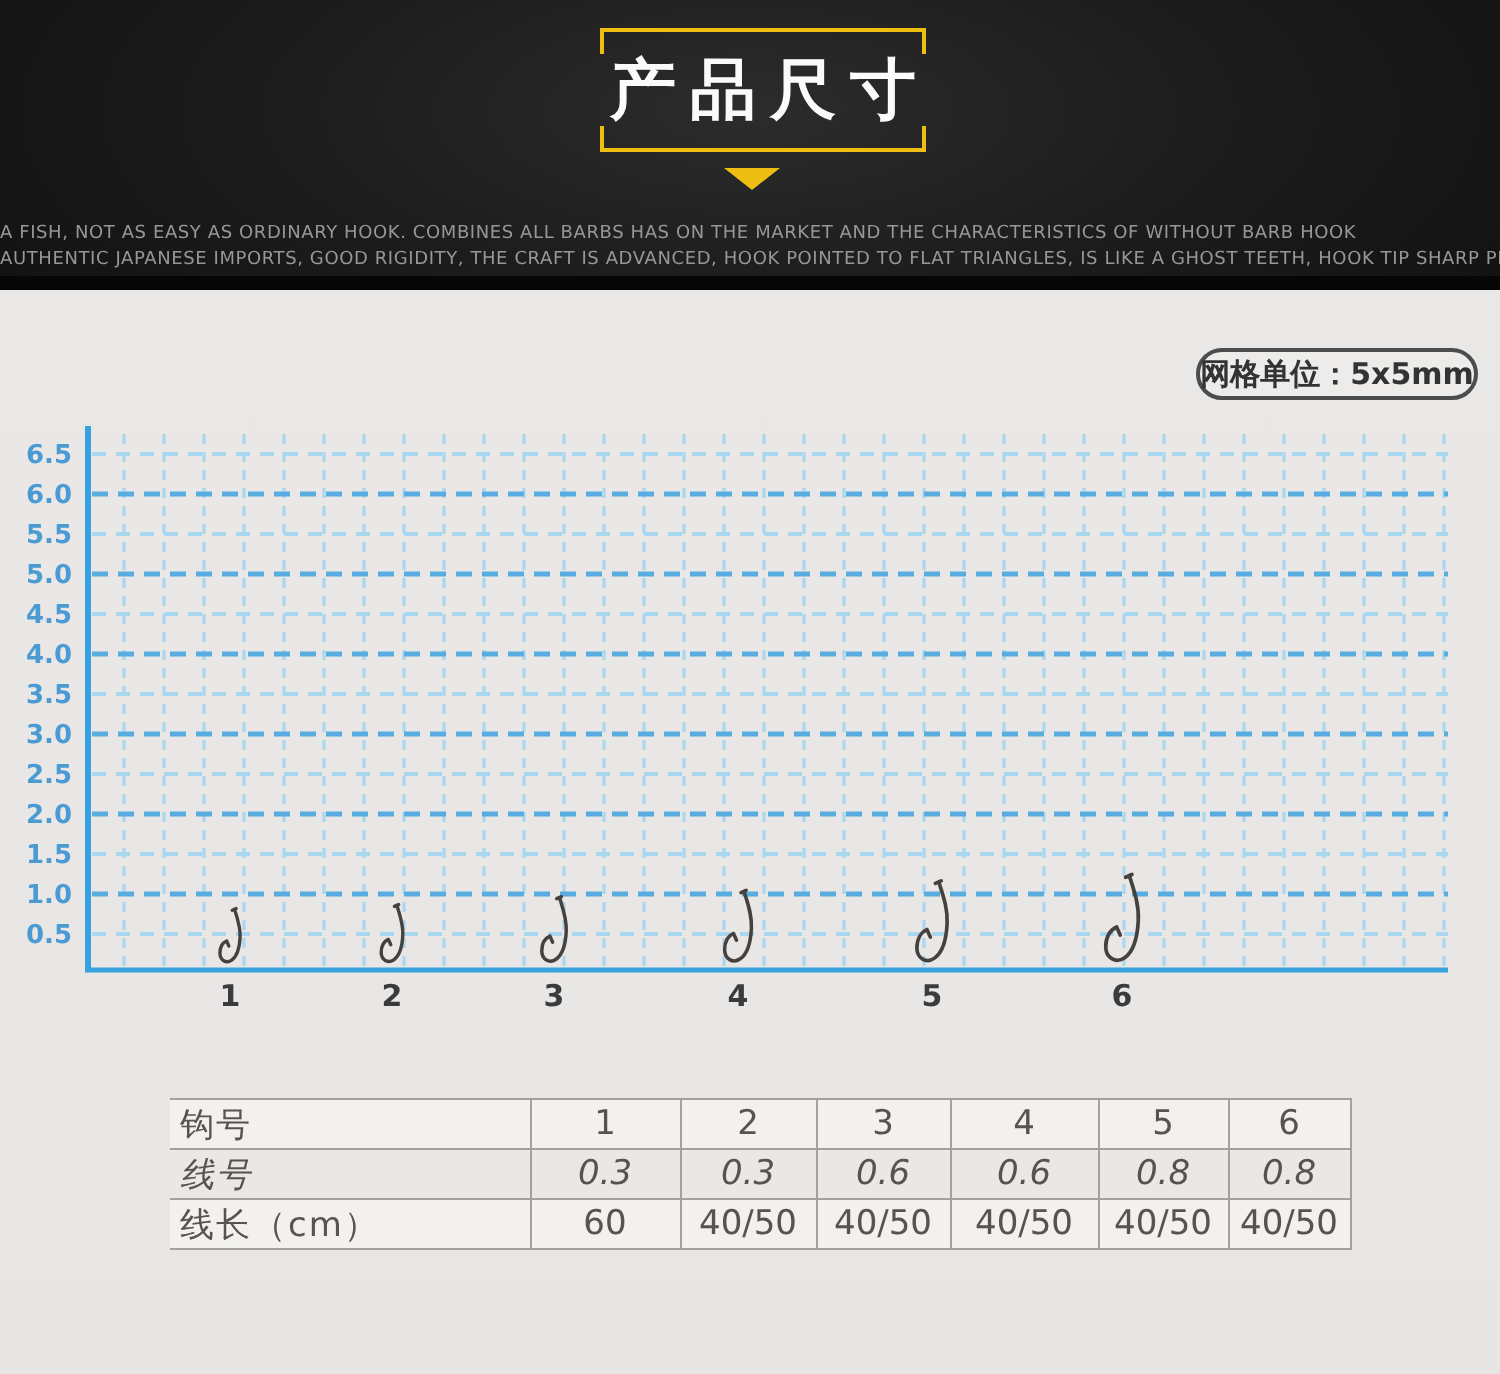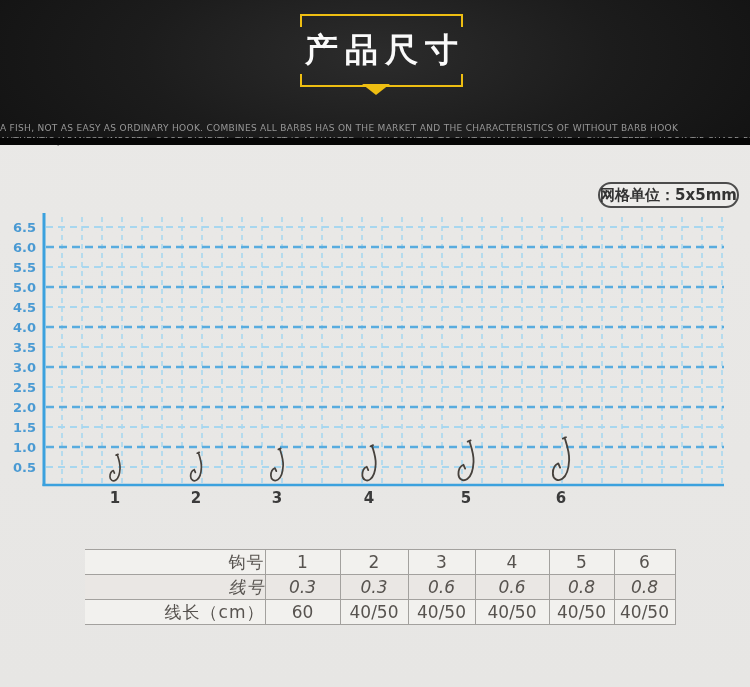--- a/index.html
+++ b/index.html
@@ -7,60 +7,60 @@
     position:relative; width:750px; height:687px; overflow:hidden;
     background:linear-gradient(#eae9e7, #e7e6e4);
     font-family:"DejaVu Sans","Liberation Sans",sans-serif;
   }
   
   .header {
     position:absolute; left:0; top:0; width:750px; height:145px;
     background:radial-gradient(ellipse 430px 170px at 50% 38%, #2c2c2c 0%, #1c1c1c 55%, #131313 100%);
   }
   .header-strip { position:absolute; left:0; bottom:0; width:100%; height:7px; background:#060606; }
-  .title-box { position:absolute; left:300px; top:14px; width:163px; height:73px; }
+  .title-box { position:absolute; left:300px; top:14px; width:163px; height:62px; }
   .bracket-top {
     position:absolute; top:0; left:0; right:0; height:13px; box-sizing:border-box;
     border-top:2px solid #eebe12; border-left:2px solid #eebe12; border-right:2px solid #eebe12;
   }
   .bracket-bottom {
     position:absolute; bottom:0; left:0; right:0; height:13px; box-sizing:border-box;
     border-bottom:2px solid #eebe12; border-left:2px solid #eebe12; border-right:2px solid #eebe12;
   }
   .title-text {
     position:absolute; inset:0; display:flex; align-items:center; justify-content:center;
     color:#fafafa; font-size:33px; font-weight:600; letter-spacing:7px; text-indent:7px; white-space:nowrap;
   }
   .down-arrow {
     position:absolute; left:362px; top:84px; width:0; height:0;
     border-left:14px solid transparent; border-right:14px solid transparent; border-top:11px solid #eebe12;
   }
   .taglines {
     position:absolute; left:0; top:111px; width:608px; text-align:center;
-    color:#979797; font-size:9px; line-height:13px; letter-spacing:0.3px; white-space:nowrap;margin-top:11px;
+    color:#979797; font-size:9px; line-height:13px; letter-spacing:0.3px; white-space:nowrap;
   }
   
   .grid-note {
-    position:absolute; left:598px; top:182px; width:141px; height:26px; box-sizing:border-box;
+    position:absolute; left:598px; top:174px; width:141px; height:26px; box-sizing:border-box;
     border:2px solid #4c4c4c; border-radius:15px; background:#edecea;
     display:flex; align-items:center; justify-content:center;
     font-size:15px; font-weight:600; color:#333; white-space:nowrap;
   }
   
   .chart-svg { position:absolute; left:0; top:145px; }
   
   .spec-table {
     position:absolute; left:85px; top:549px; border-collapse:collapse; table-layout:fixed;
     font-size:17px; color:#57534f;
   }
   .spec-table td {
     height:24px; padding:0; text-align:center; overflow:hidden; white-space:nowrap;
     border-top:1px solid #a3a19e; border-bottom:1px solid #a3a19e;
   }
-  .spec-table td.label { text-align:right; padding-left:5px; letter-spacing:1px; }
+  .spec-table td.label { text-align:left; padding-left:5px; letter-spacing:1px; }
   .spec-table td.data { border-left:1px solid #a3a19e; }
   .spec-table td.last { border-right:1px solid #a3a19e; }
   .spec-table tr.row-light td { background:#f2f1ee; }
   .spec-table tr.row-dark td { background:#eae7e4;font-style:italic; }
 </style>
 </head>
 <body>
 
 <div class="page">
 

